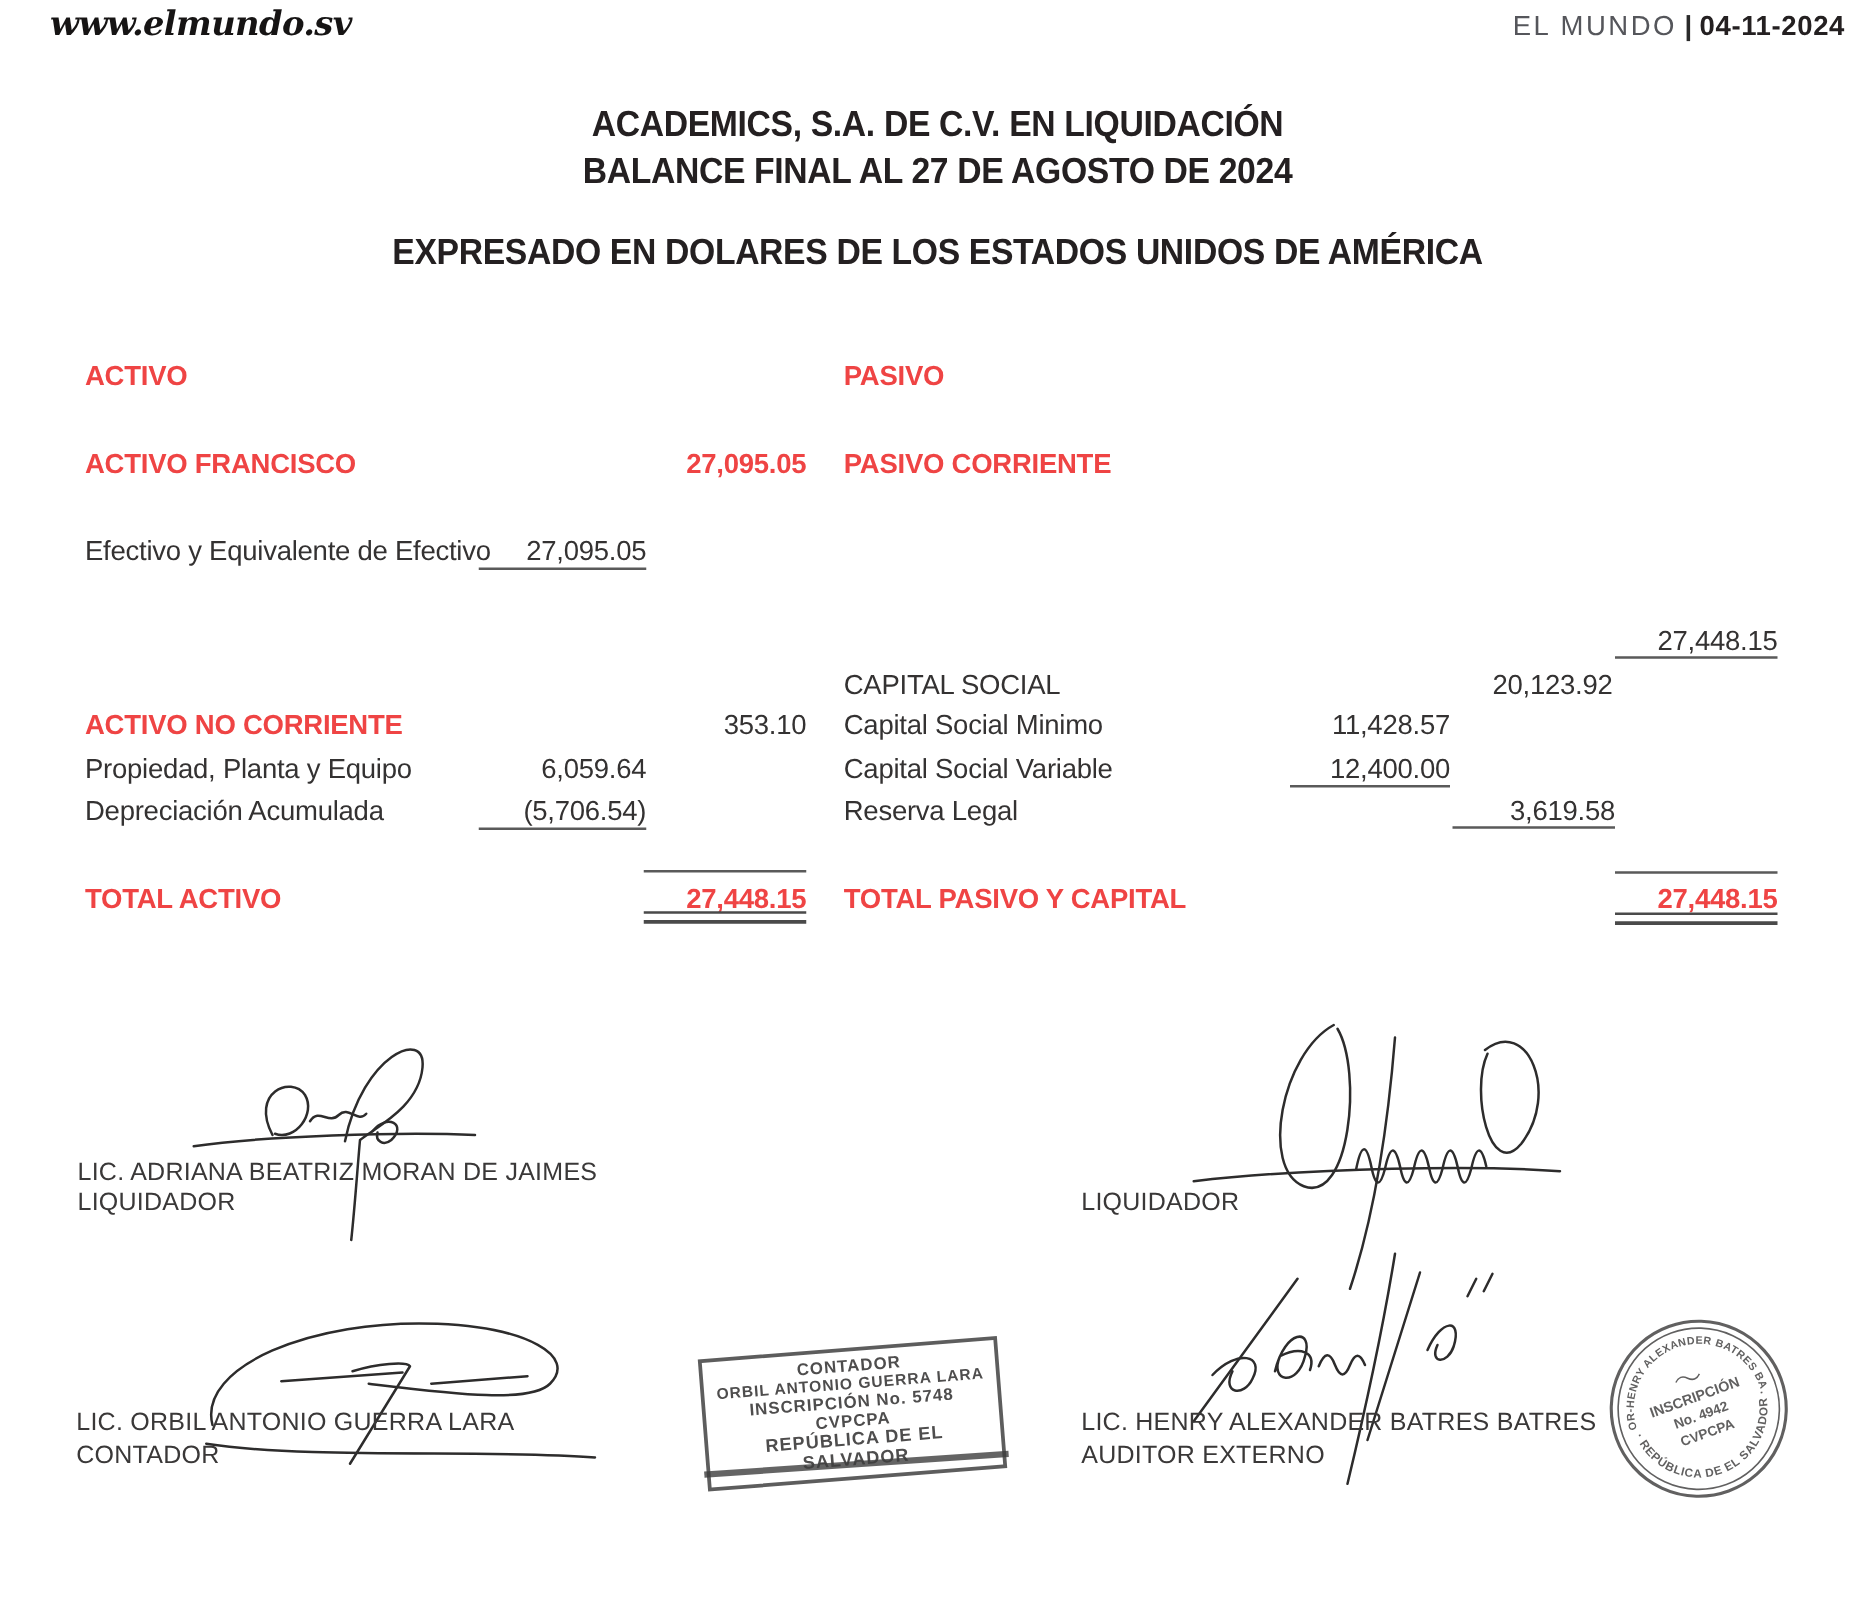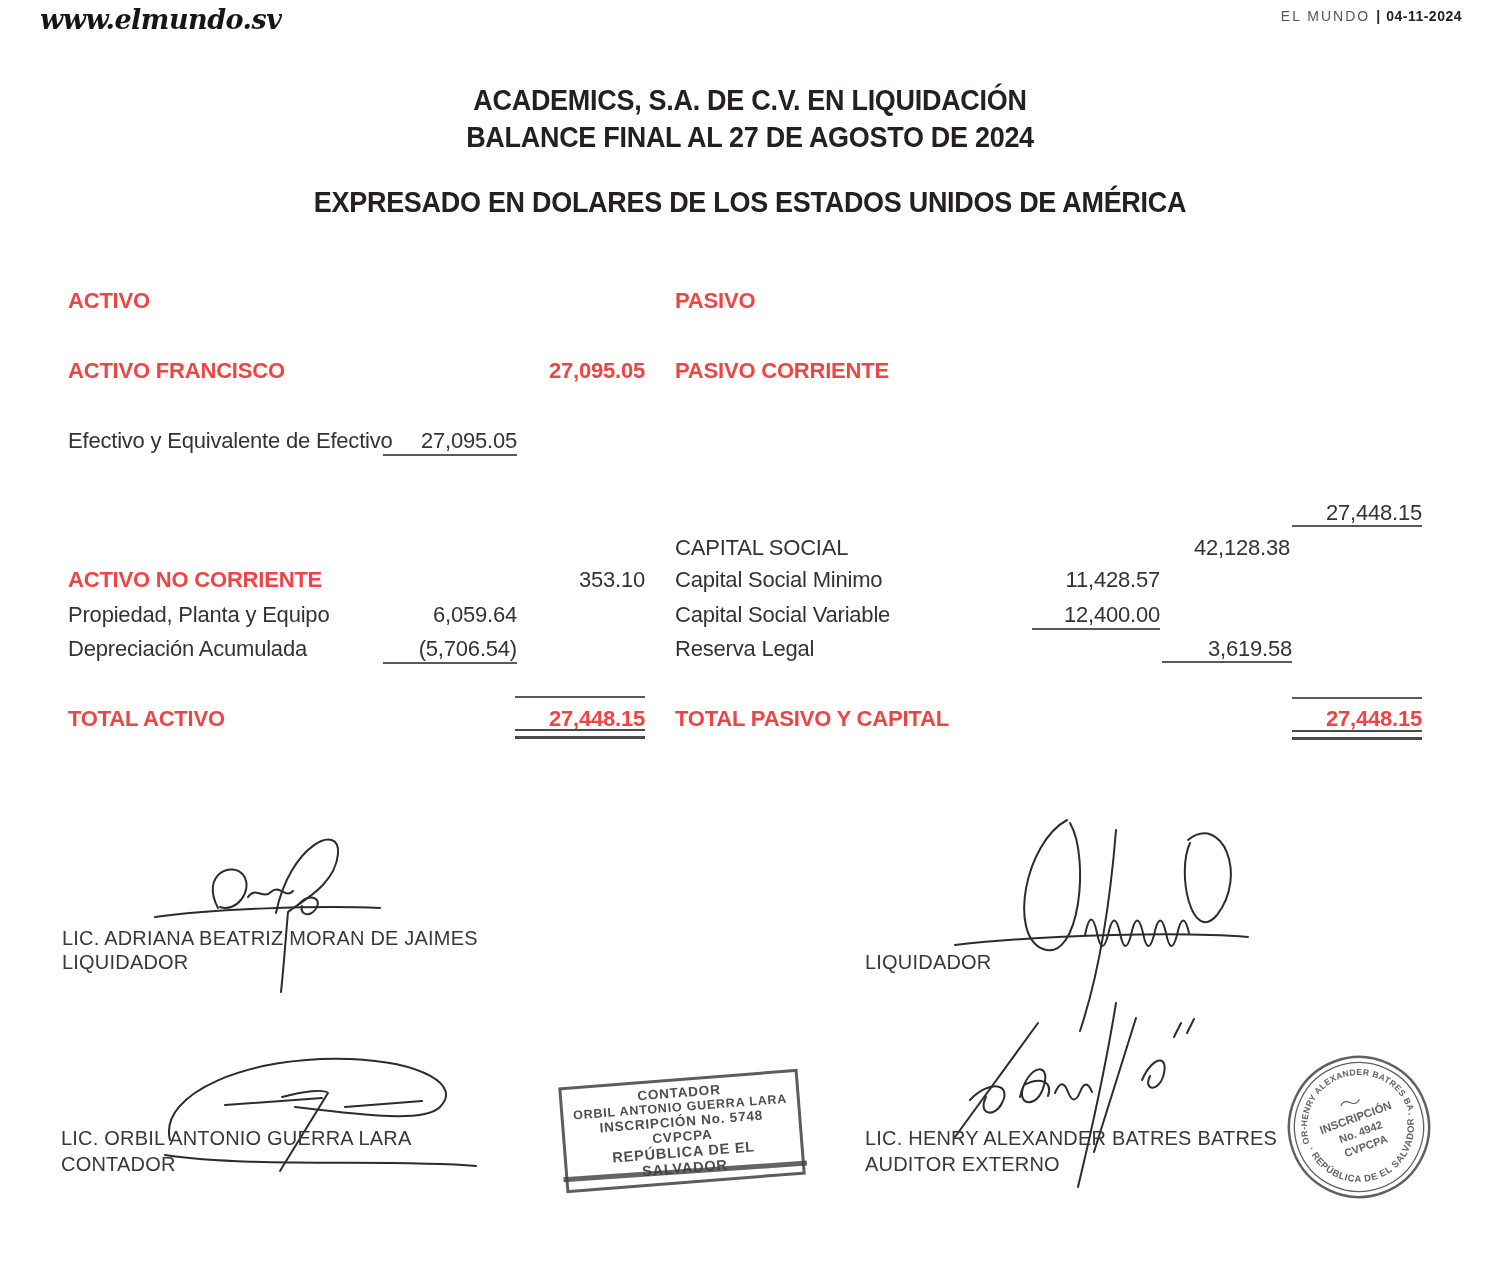--- a/index.html
+++ b/index.html
@@ -9,21 +9,21 @@
   }
   .cell{position:absolute; font-size:22px; letter-spacing:-0.2px; white-space:nowrap; color:#343232;}
   .bold{font-weight:700; color:#ef4444;}
   .value{text-align:right;}
   .rule{position:absolute; border-top:2px solid #5a5a5a; height:0;}
   .rule-double{position:absolute; height:5px; border-top:2px solid #4a4a4a; border-bottom:3px solid #4a4a4a;}
   .title-line{position:absolute; left:0; width:1500px; text-align:center; font-weight:700;
     font-size:29px; color:#242021; letter-spacing:-0.3px; transform:scaleX(0.93); transform-origin:center top;}
   .logo{position:absolute; left:40px; top:4px; font-family:"DejaVu Serif", serif;
     font-weight:700; font-style:italic; font-size:27px; color:#161414; letter-spacing:-0.5px;}
-  .masthead{position:absolute; right:38px; top:8px; font-size:14px; white-space:nowrap;}
+  .masthead{position:absolute; right:24px; top:8px; font-size:22px; white-space:nowrap;}
   .masthead .pub{color:#55565b; letter-spacing:2px; font-weight:400;}
   .masthead .sep{color:#2a2a2a; font-weight:700; padding:0 6px;}
   .masthead .date{color:#242021; font-weight:700; letter-spacing:0.5px;}
   .sig-name{position:absolute; width:440px; text-align:left; font-size:20px; color:#3a3838; letter-spacing:0.2px; white-space:nowrap;}
   .sig-svg{position:absolute; pointer-events:none;}
   .sig-svg path{fill:none; stroke:#2d2c2c; stroke-width:2; stroke-linecap:round; stroke-linejoin:round;}
   .stamp-rect{
     position:absolute; left:562px; top:1078px; width:240px; height:106px;
     border:3px solid rgba(55,55,55,0.88); transform:rotate(-4.5deg);
     display:flex; flex-direction:column; justify-content:space-between; padding:4px 2px 8px 2px;
@@ -74,21 +74,21 @@
   <div class="cell bold value" style="left:495px;top:706px;width:150px">27,448.15</div>
   <div class="rule-double" style="left:515px;top:729px;width:130px"></div>
 
   <div class="cell bold" style="left:675px;top:288px">PASIVO</div>
   <div class="cell bold" style="left:675px;top:358px">PASIVO CORRIENTE</div>
 
   <div class="cell value" style="left:1272px;top:500px;width:150px">27,448.15</div>
   <div class="rule" style="left:1292px;top:525px;width:130px"></div>
 
   <div class="cell" style="left:675px;top:535px">CAPITAL SOCIAL</div>
-  <div class="cell value" style="left:1140px;top:535px;width:150px">42,128.38</div>
+  <div class="cell value" style="left:1140px;top:535px;width:150px">20,123.92</div>
 
   <div class="cell" style="left:675px;top:567px">Capital Social Minimo</div>
   <div class="cell value" style="left:1010px;top:567px;width:150px">11,428.57</div>
 
   <div class="cell" style="left:675px;top:602px">Capital Social Variable</div>
   <div class="cell value" style="left:1010px;top:602px;width:150px">12,400.00</div>
   <div class="rule" style="left:1032px;top:628px;width:128px"></div>
 
   <div class="cell" style="left:675px;top:636px">Reserva Legal</div>
   <div class="cell value" style="left:1142px;top:636px;width:150px">3,619.58</div>

